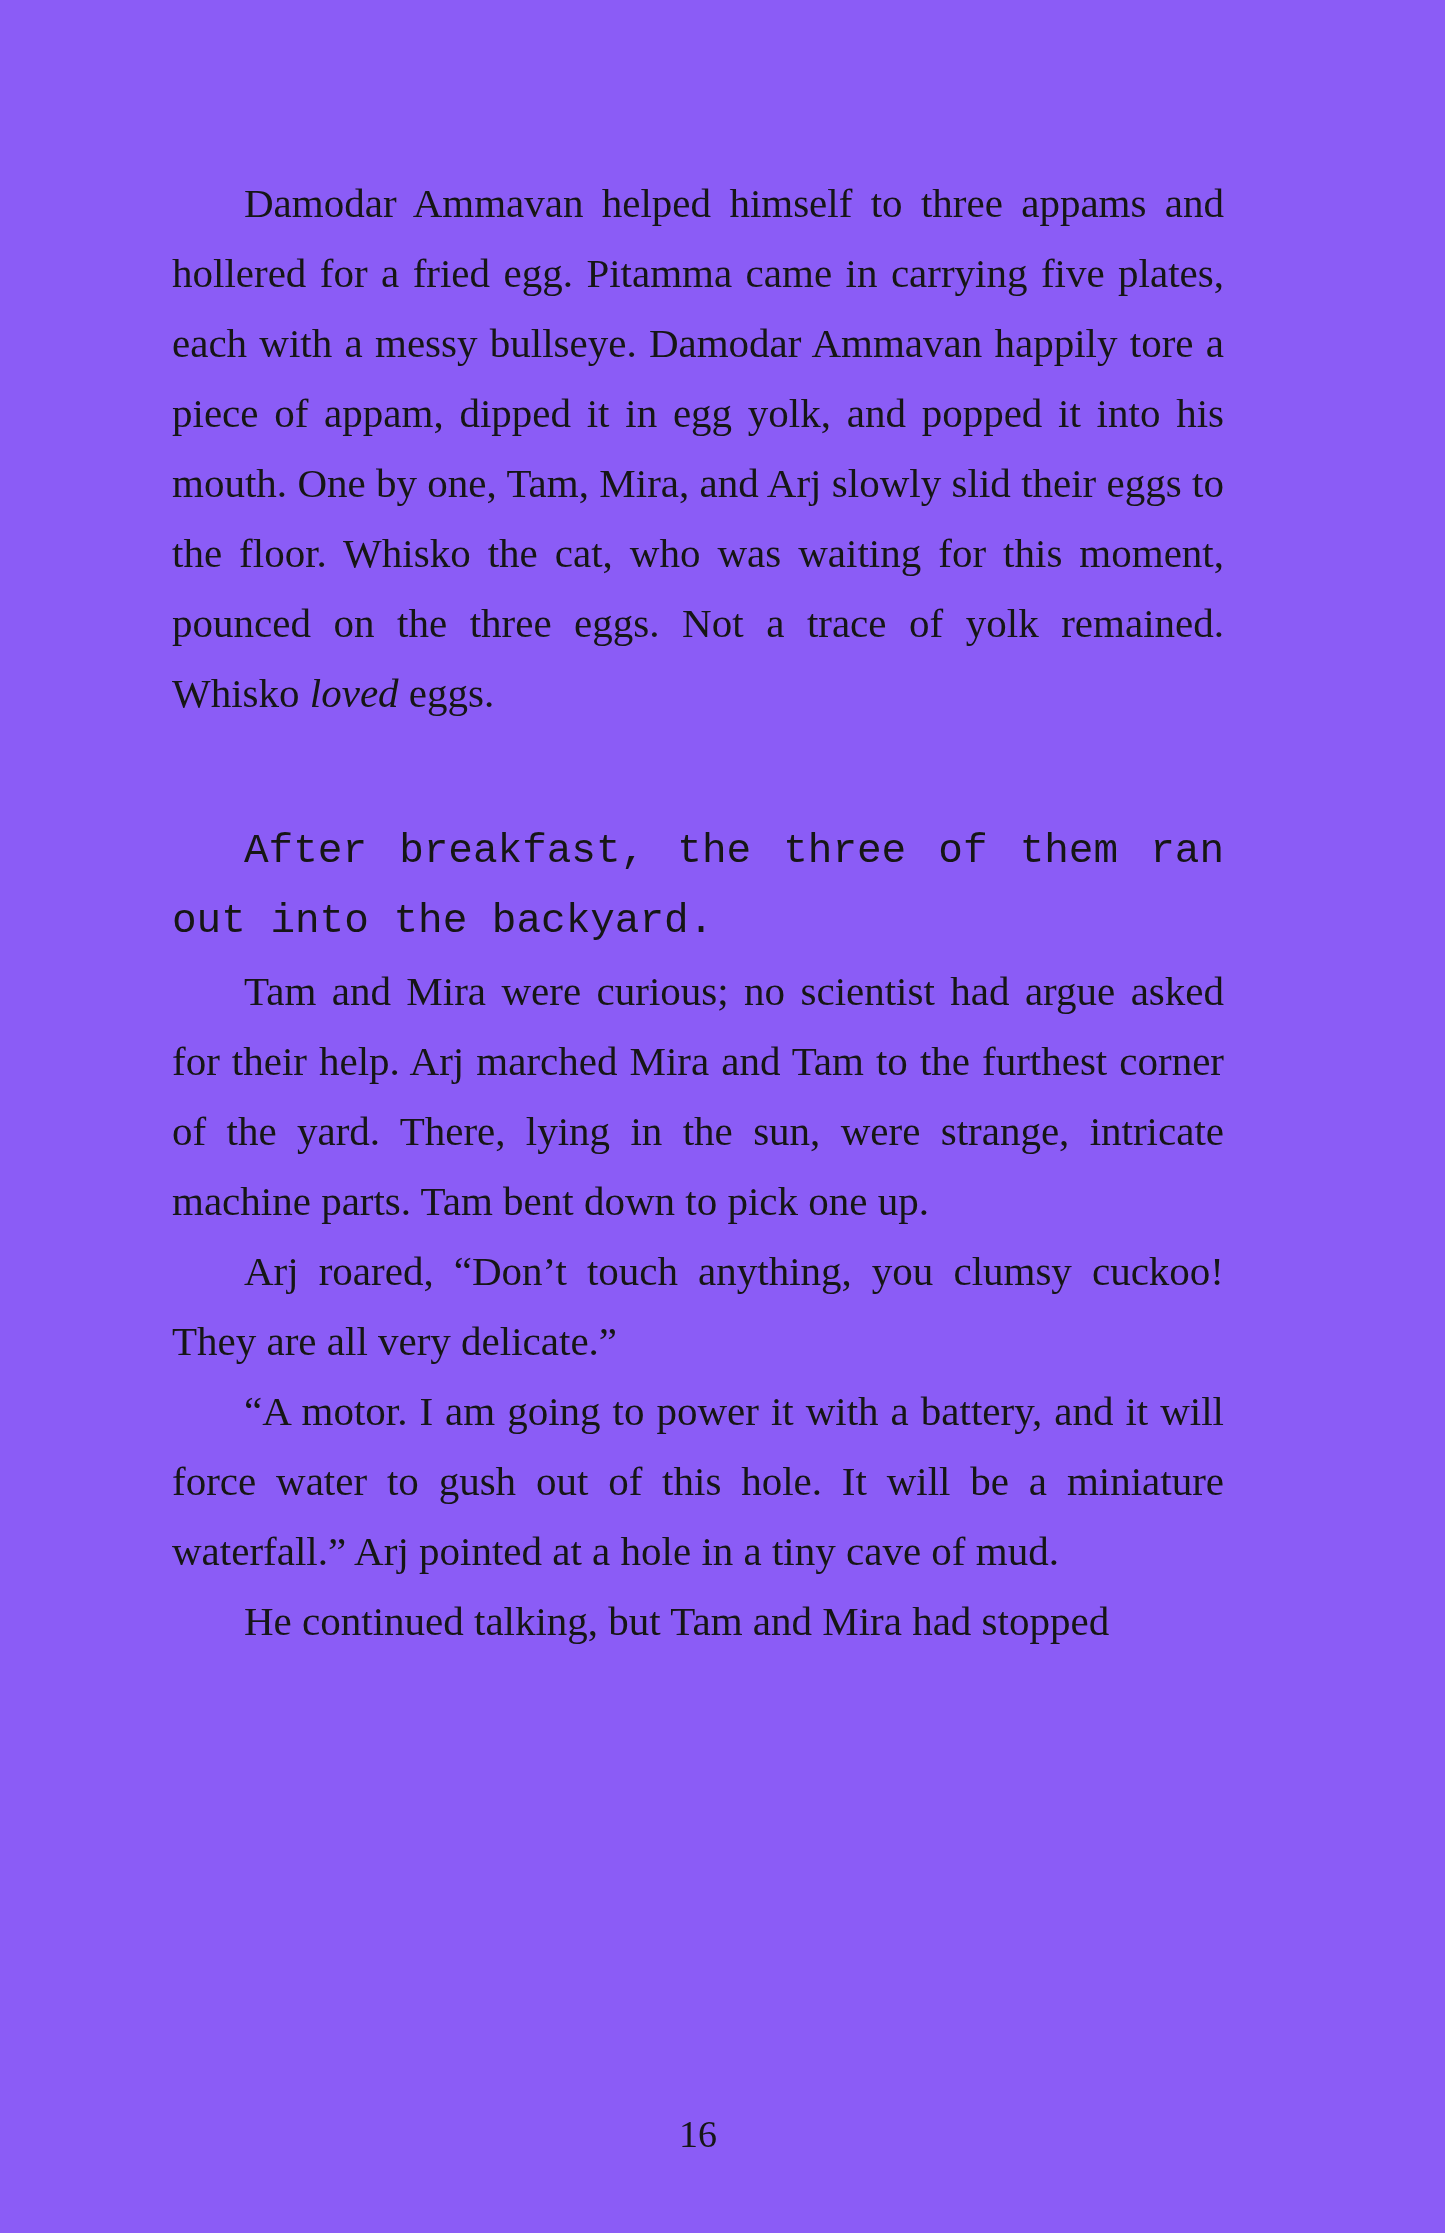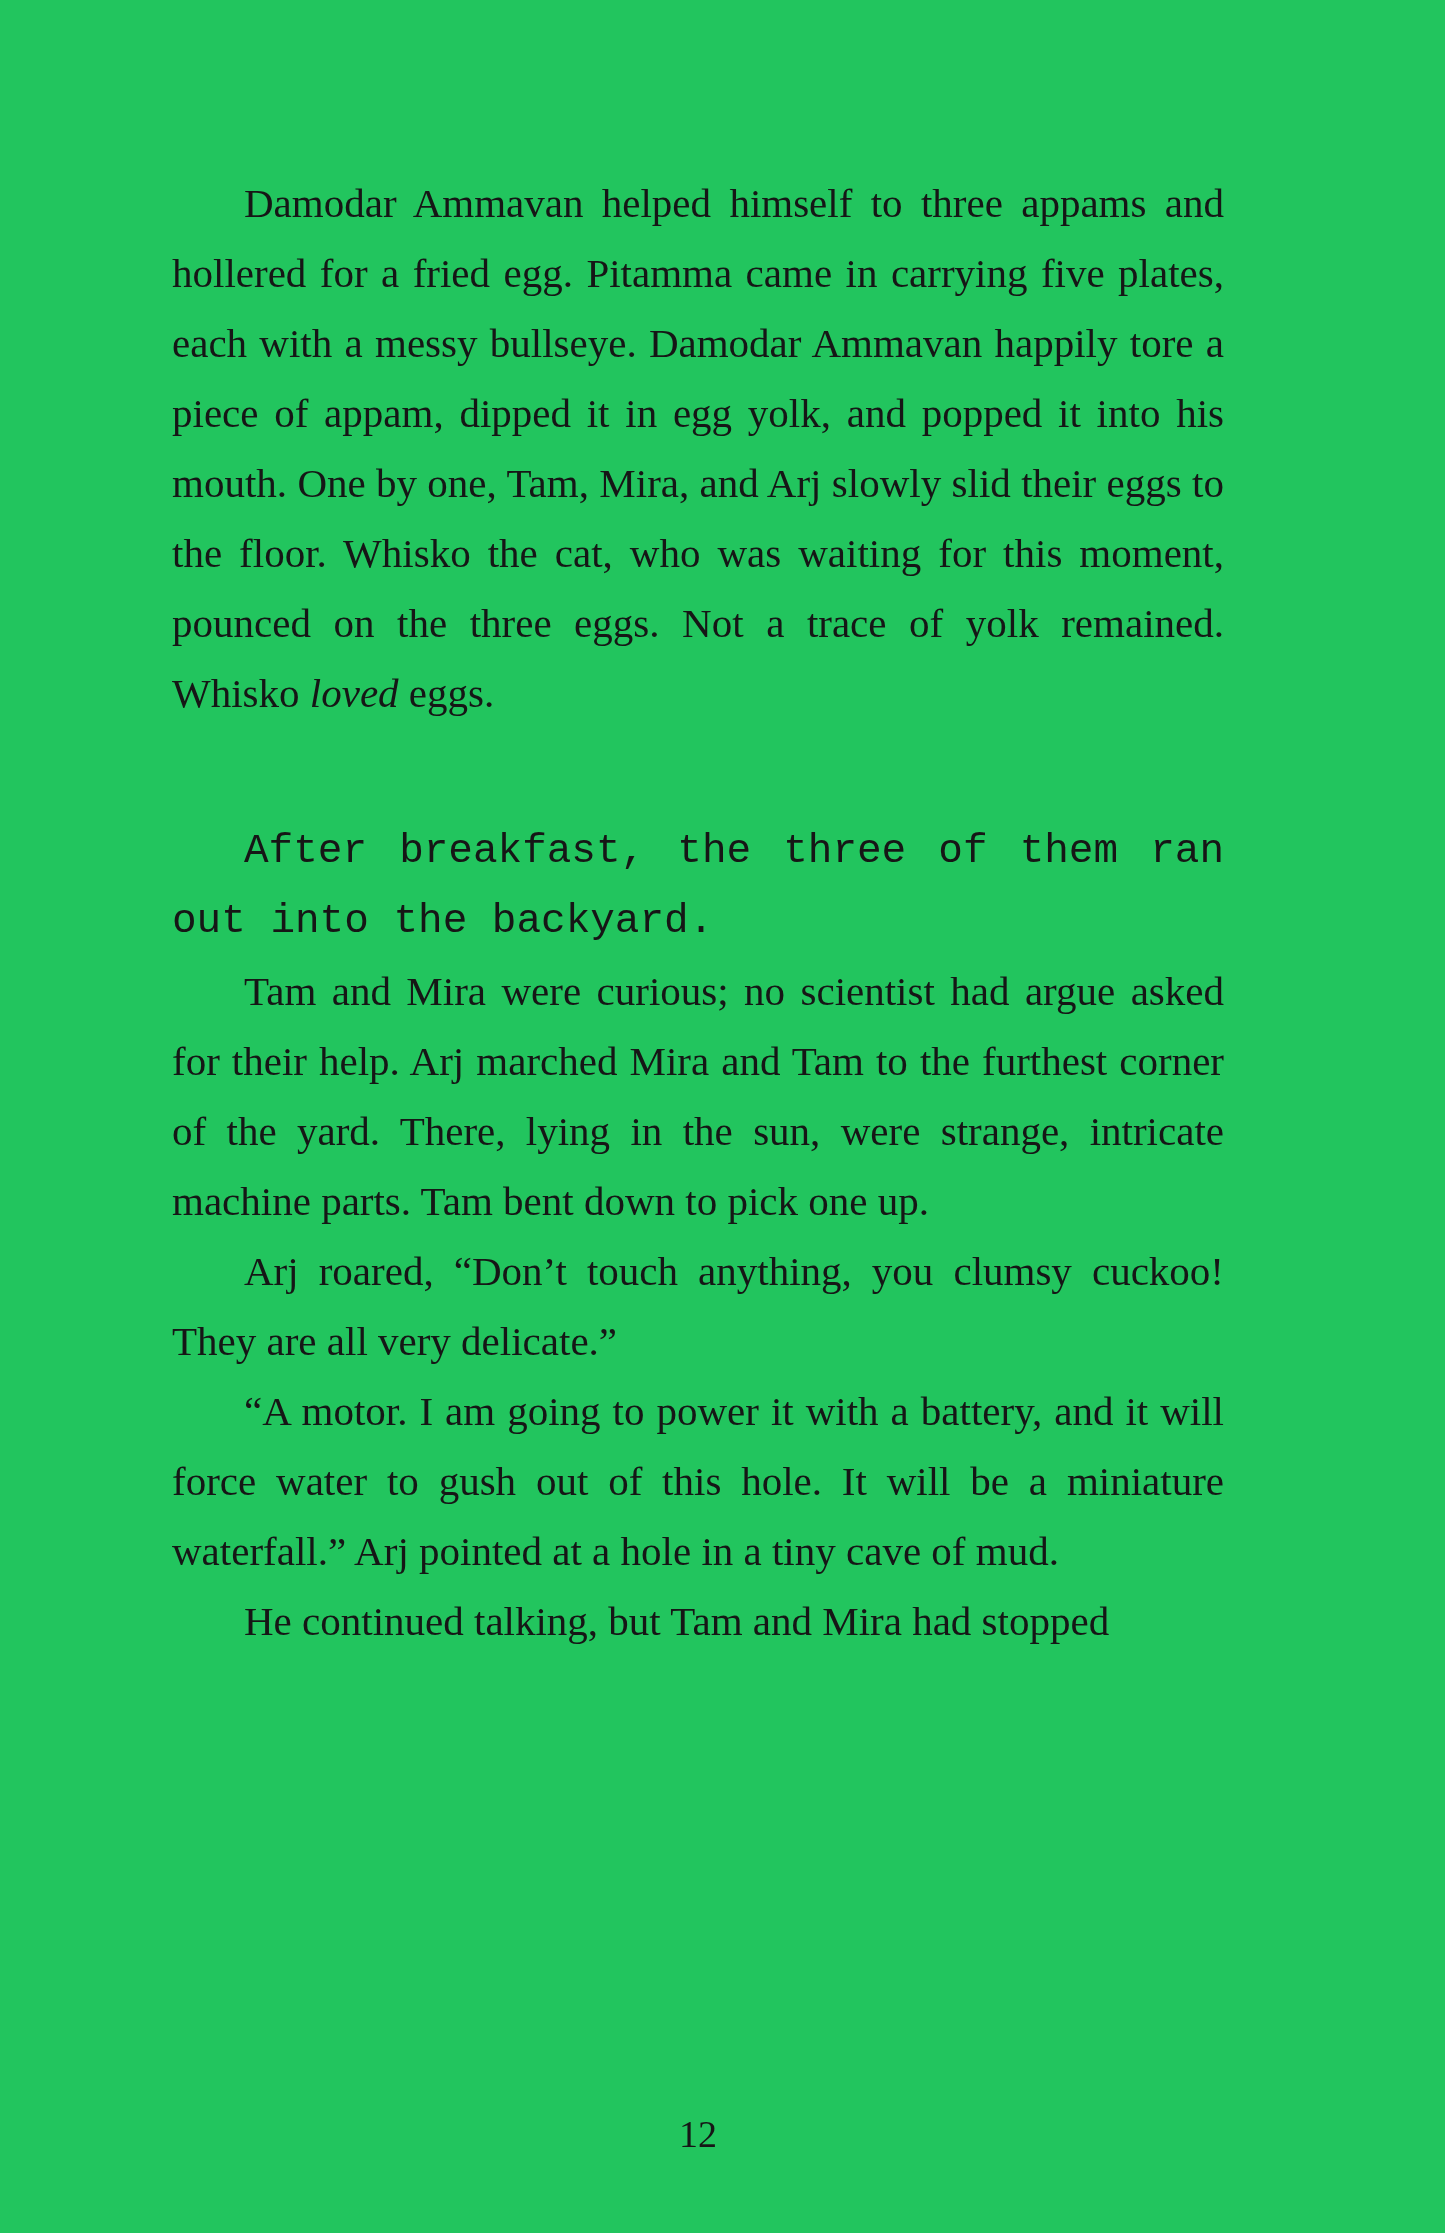--- a/index.html
+++ b/index.html
@@ -5,21 +5,21 @@
   html, body {
     margin: 0;
     padding: 0;
     background: #e8e8e8;
   }
   .page {
     position: relative;
     width: 1445px;
     height: 2233px;
     margin: 0 auto;
-    background: #22c55e;
+    background: #8b5cf6;
     overflow: hidden;
   }
   .text-block {
     position: absolute;
     left: 172px;
     top: 168px;
     width: 1052px;
     font-family: "Liberation Serif", serif;
     font-size: 41px;
     line-height: 70px;
@@ -66,16 +66,16 @@
     <p class="para">Arj roared, “Don’t touch anything, you clumsy cuckoo! They are all very delicate.”</p>
 
 
     <p class="para">“A motor. I am going to power it with a battery, and it will force water to gush out of this hole. It will be a miniature waterfall.” Arj pointed at a hole in a tiny cave of mud.</p>
 
     <p class="para">He continued talking, but Tam and Mira had stopped</p>
 
   </main>
 
   <footer class="folio">
-    <span>12</span>
+    <span>16</span>
   </footer>
 
 </div>
 
 </body></html>

